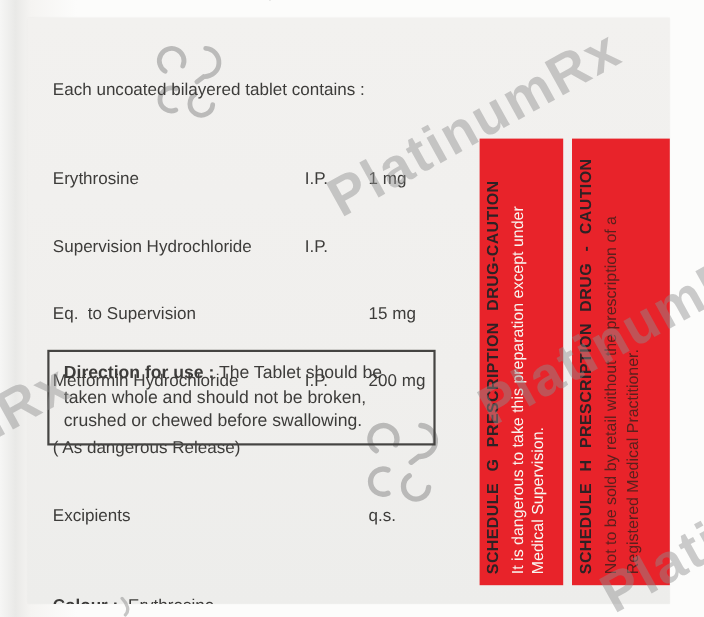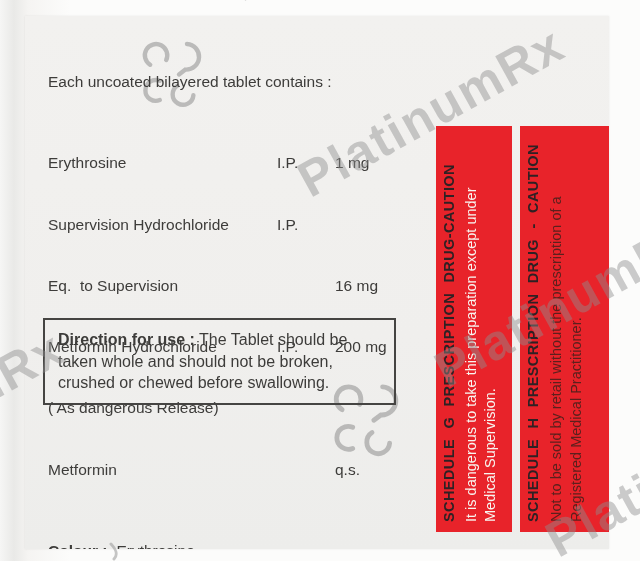--- a/index.html
+++ b/index.html
@@ -103,34 +103,34 @@
         <span class="amount">1 mg</span>
       </div>
       <div class="comp-row">
         <span>Supervision Hydrochloride</span>
         <span>I.P.</span>
         <span class="amount"></span>
       </div>
       <div class="comp-row">
         <span>Eq.  to Supervision</span>
         <span></span>
-        <span class="amount">16 mg</span>
+        <span class="amount">15 mg</span>
       </div>
       <div class="comp-row">
         <span>Metformin Hydrochloride</span>
         <span>I.P.</span>
         <span class="amount">200 mg</span>
       </div>
       <div class="comp-row">
         <span>( As dangerous Release)</span>
         <span></span>
         <span class="amount"></span>
       </div>
       <div class="comp-row">
-        <span>Metformin</span>
+        <span>Excipients</span>
         <span></span>
         <span class="amount">q.s.</span>
       </div>
 
       <div class="colour-line"><span class="bold">Colour :</span><span class="val">Erythrosine</span></div>
       
       
       
       
       

